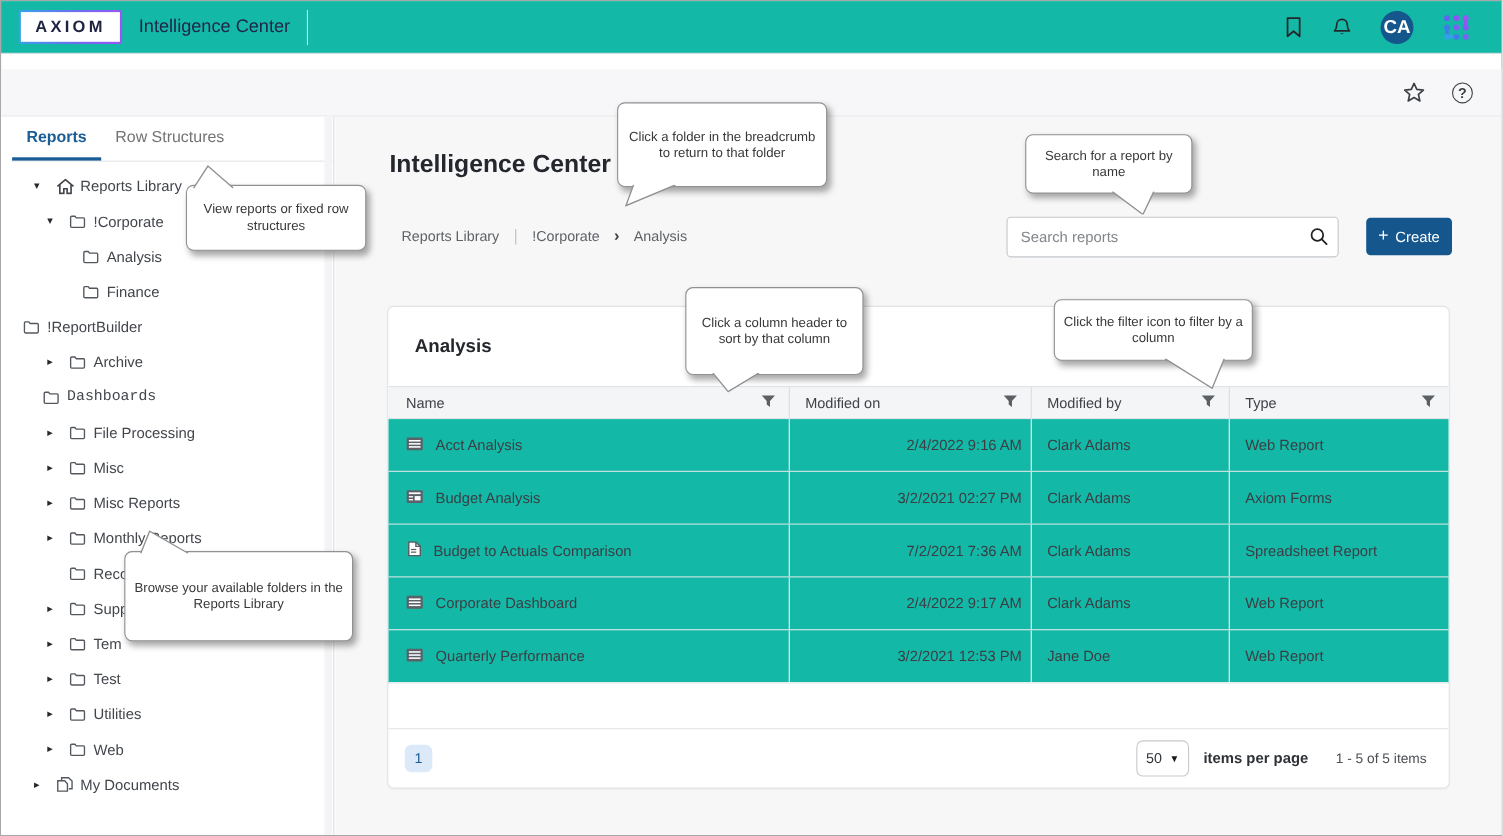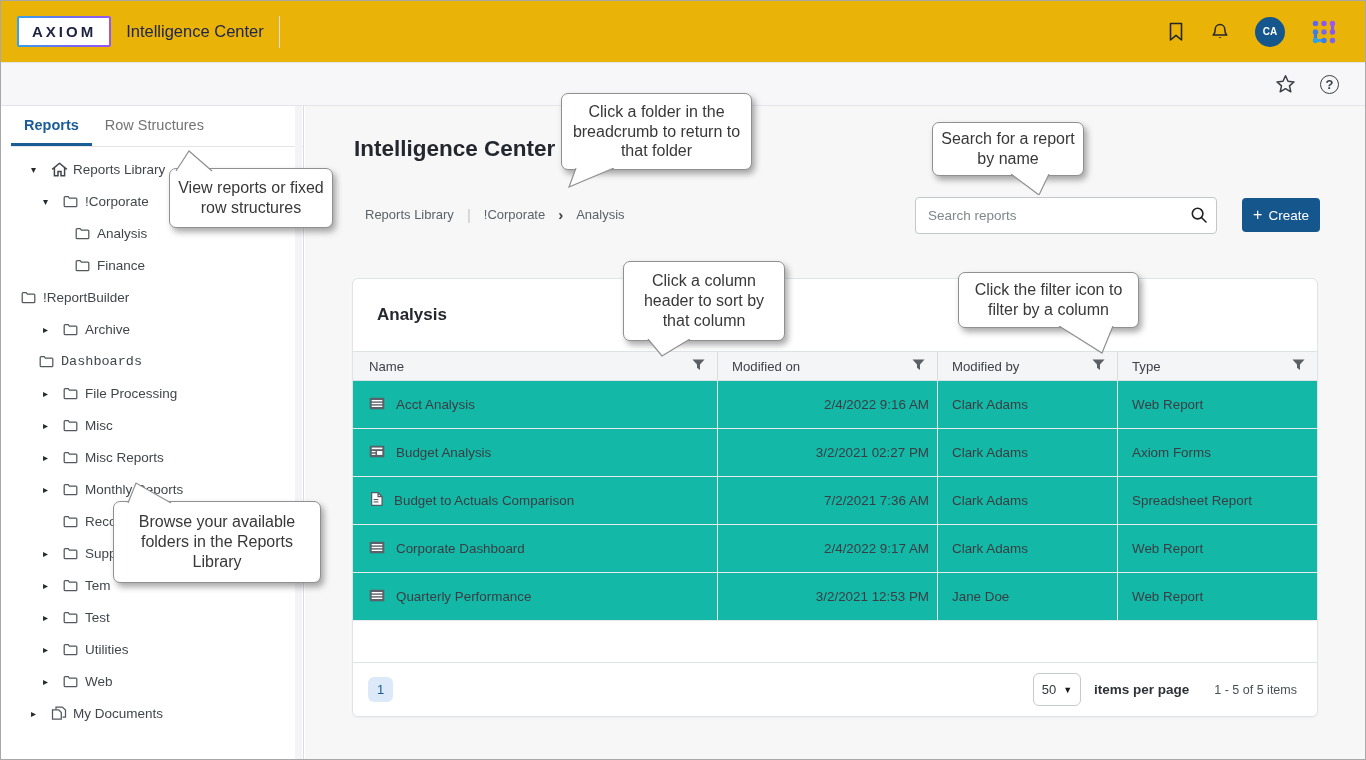--- a/index.html
+++ b/index.html
@@ -1,28 +1,28 @@
 <!DOCTYPE html>
 <html><head>
 <meta charset="utf-8">
 <style>
   * { box-sizing: border-box; margin: 0; padding: 0; }
   html,body { width:1366px; height:760px; }
   body { font-family:"Liberation Sans", sans-serif; background:#fff; position:relative; overflow:hidden; }
   #app { position:absolute; inset:0; border:1px solid #a8a8ab; background:#fff; }
 
   
-  .topbar { position:absolute; left:0; top:0; right:0; height:62px; background:#eab308; border-bottom:1px solid #e4e5e8; display:flex; align-items:center; padding:0 16px; }
+  .topbar { position:absolute; left:0; top:0; right:0; height:48px; background:#14b8a6; border-bottom:1px solid #e4e5e8; display:flex; align-items:center; padding:0 16px; }
   .logo-border { padding:2px; background:linear-gradient(95deg,#35a4e8 0%,#6f6cf0 55%,#9a55f4 100%); border-radius:2px; }
   .logo-inner { background:#fff; padding:5px 13px; font-size:15px; font-weight:700; letter-spacing:3px; color:#1d2240; }
   .app-title { margin-left:15px; font-size:16.5px; font-weight:500; color:#20264a; }
   .title-divider { width:1px; height:32px; background:#dcdce2; margin-left:15px; }
   .topbar-right { margin-left:auto; display:flex; align-items:center; gap:26px; padding-right:12px; }
   .icon-btn { display:flex; align-items:center; justify-content:center; cursor:pointer; }
-  .avatar { width:30px; height:30px; border-radius:50%; background:#15568d; color:#fff; font-size:10px; font-weight:700; display:flex; align-items:center; justify-content:center; }
+  .avatar { width:30px; height:30px; border-radius:50%; background:#15568d; color:#fff; font-size:17px; font-weight:700; display:flex; align-items:center; justify-content:center; }
 
   
   .subbar { position:absolute; left:0; top:62px; right:0; height:43px; background:#f7f7f9; border-bottom:1px solid #e3e5e8; display:flex; align-items:center; justify-content:flex-end; gap:24px; padding-right:26px; }
   .help-circle { width:19px; height:19px; border:1.7px solid #3a3f44; border-radius:50%; font-size:13px; font-weight:600; color:#3a3f44; display:flex; align-items:center; justify-content:center; }
 
   
   .sidebar { position:absolute; left:0; top:105px; bottom:0; width:303px; background:#fff; border-right:1px solid #d9dce0; }
   .scroll-track { position:absolute; right:1px; top:0; bottom:0; width:7px; background:#f4f4f6; }
   .tabs { display:flex; height:41px; border-bottom:1px solid #e3e5e8; margin-left:10px; }
   .tab { padding:11px 13px 8px; font-size:14.5px; color:#737373; font-weight:500; cursor:pointer; border-bottom:3px solid transparent; }
@@ -65,21 +65,21 @@
   .spacer { flex:1 1 auto; }
   .tfoot { height:54px; border-top:1px solid #e1e4e7; display:flex; align-items:center; padding:0 20px 0 15px; flex:0 0 auto; }
   .page-chip { width:25px; height:25px; background:#dce9f8; color:#1c5c95; border-radius:6px; font-size:13px; display:flex; align-items:center; justify-content:center; cursor:pointer; }
   .foot-right { margin-left:auto; display:flex; align-items:center; }
   .size-select { width:48px; height:33px; border:1px solid #c6c9cd; border-radius:6px; display:flex; align-items:center; justify-content:center; gap:7px; font-size:13px; color:#33373c; cursor:pointer; background:#fff; }
   .size-select .chev { font-size:9px; color:#17191c; }
   .items-label { font-size:13.5px; font-weight:700; color:#2e3237; margin-left:13px; }
   .range-label { font-size:12.5px; color:#4b5055; margin-left:25px; }
 
   
-  .callout { position:absolute; background:#fff; border:1px solid #8f9092; border-radius:7px; box-shadow:3px 4px 6px rgba(40,40,40,.4); font-size:16px; color:#383838; text-align:center; display:flex; align-items:center; justify-content:center; padding:5px 8px; line-height:1.24; z-index:40; }
+  .callout { position:absolute; background:#fff; border:1px solid #8f9092; border-radius:7px; box-shadow:3px 4px 6px rgba(40,40,40,.4); font-size:12px; color:#383838; text-align:center; display:flex; align-items:center; justify-content:center; padding:5px 8px; line-height:1.24; z-index:40; }
   .callout svg.tail { position:absolute; }
   #callout-tabs       { left:168px; top:167px; width:164px; height:60px; }
   #callout-tabs .tail       { left:4px;  top:-19px; }
   #callout-breadcrumb { left:560px; top:92px;  width:191px; height:77px; }
   #callout-breadcrumb .tail { left:6px;  bottom:-19px; }
   #callout-search     { left:931px; top:121px; width:152px; height:54px; }
   #callout-search .tail     { left:76px; bottom:-20px; }
   #callout-sort       { left:622px; top:260px; width:162px; height:80px; }
   #callout-sort .tail       { left:22px; bottom:-17px; }
   #callout-filter     { left:957px; top:271px; width:181px; height:56px; }

